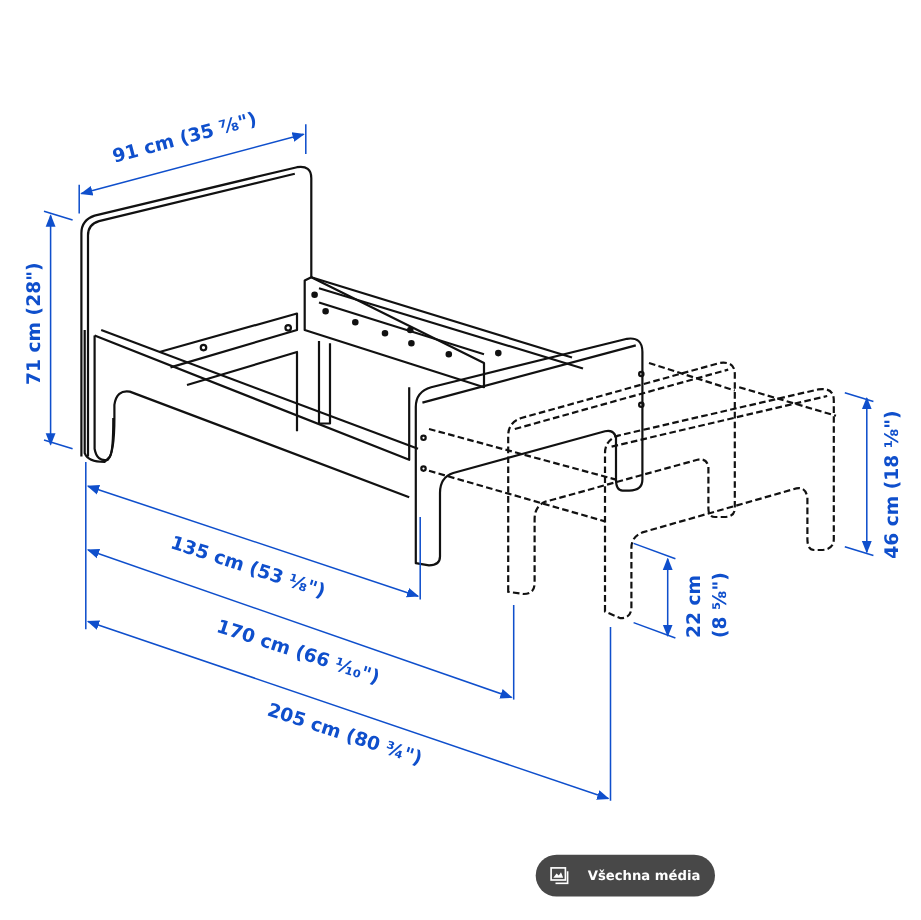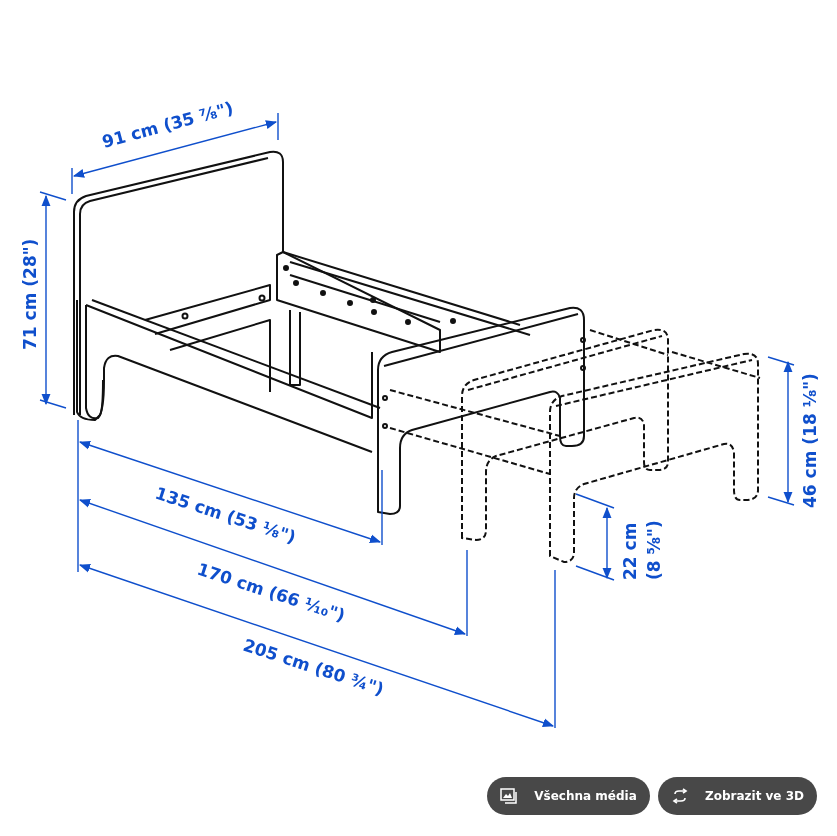--- a/index.html
+++ b/index.html
@@ -121,22 +121,13 @@
 
   <button class="btn btn-media">
     <svg class="icon" viewBox="0 0 18 16">
       <rect x="1" y="1" width="13" height="11" fill="none" stroke="#fff" stroke-width="1.5"></rect>
       <path d="M3,10 L6,6 L8,8 L10,5 L12,10 Z" fill="#fff"></path>
       <path d="M16,4 L16,15 L5,15" fill="none" stroke="#fff" stroke-width="1.5"></path>
     </svg>
     <span>Všechna média</span>
   </button>
 
-  <button class="btn btn-3d">
-    <svg class="icon" viewBox="0 0 18 16">
-      <path d="M4,6 Q4,3 8,3 L14,3" fill="none" stroke="#fff" stroke-width="1.6"></path>
-      <path d="M12,1 L15,3 L12,5" fill="none" stroke="#fff" stroke-width="1.6"></path>
-      <path d="M14,10 Q14,13 10,13 L4,13" fill="none" stroke="#fff" stroke-width="1.6"></path>
-      <path d="M6,11 L3,13 L6,15" fill="none" stroke="#fff" stroke-width="1.6"></path>
-    </svg>
-    <span>Zobrazit ve 3D</span>
-  </button>
 </div>
 
 </body></html>

